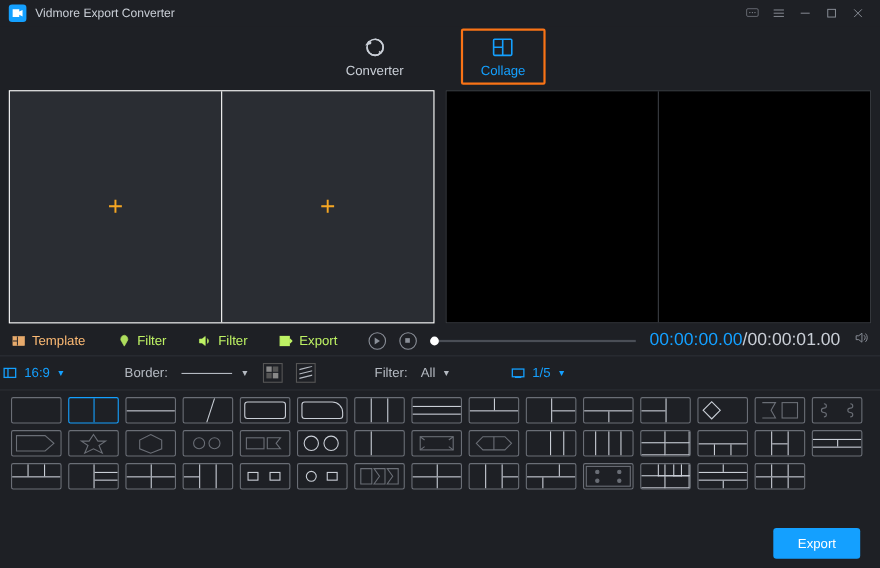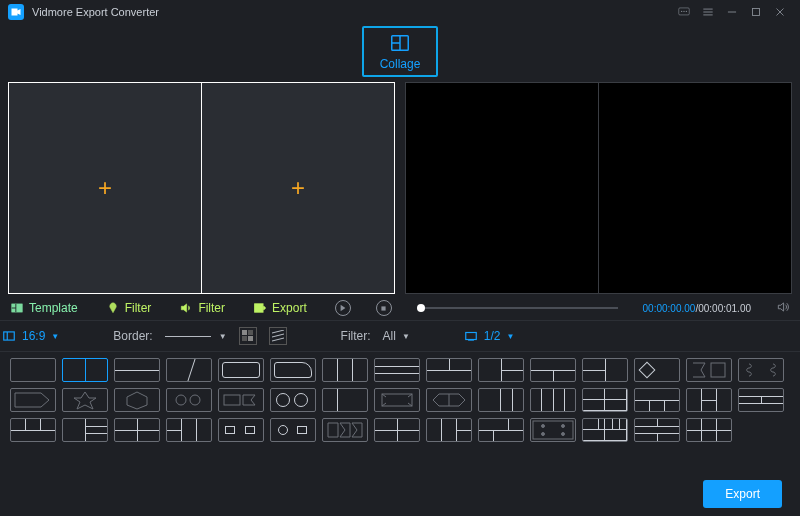--- a/index.html
+++ b/index.html
@@ -43,21 +43,21 @@
     position: relative;
   }
   .nav-item {
     display: flex; flex-direction: column; align-items: center;
     gap: 3px;
     color: #c9ced6;
     cursor: pointer;
     padding: 4px 10px;
   }
   .nav-item svg { width: 22px; height: 22px; stroke: #c9ced6; fill: none; stroke-width: 1.6; }
-  .nav-item.active { color: #14a0ff; border: 2px solid #0ea5e9; border-radius: 2px; padding: 4px 16px; }
+  .nav-item.active { color: #14a0ff; border: 2px solid #f97316; border-radius: 2px; padding: 4px 16px; }
   .nav-item.active svg { stroke: #14a0ff; }
 
   .workspace {
     display: flex;
     padding: 4px 8px 0 8px;
     gap: 10px;
   }
   .editor {
     flex: 1;
     height: 212px;
@@ -82,27 +82,27 @@
   .preview .cell { flex:1; border-right:1px solid #3a3d43; }
   .preview .cell:last-child { border-right:none; }
 
   .sub-tabs {
     display: flex;
     padding: 6px 10px 4px 10px;
     gap: 28px;
     align-items: center;
   }
   .sub-tab { display:flex; align-items:center; gap:5px; cursor:pointer; color:#bef264; }
-  .sub-tab.active { color:#86efac;align-items:center; }
+  .sub-tab.active { color:#fdba74;align-items:center; }
   .sub-tab svg, .sub-tab .ico { width:14px; height:14px; fill:currentColor; stroke:currentColor; }
 
   .player-ctrl {
     flex:1;
-    display:flex; align-items:center; gap:25px;
-    font-size:10px;
+    display:flex; align-items:center; gap:12px;
+    font-size:16px;
   }
   .player-ctrl .circ {
     width:16px;height:16px;border:1px solid #8a8f98;border-radius:50%;
     display:flex;align-items:center;justify-content:center;color:#8a8f98;cursor:pointer;
   }
   .player-ctrl .track { flex:1; height:2px; background:#4a4e56; position:relative; }
   .player-ctrl .track .dot { position:absolute; left:0; top:-3px; width:8px;height:8px;border-radius:50%;background:#fff; }
   .time .cur{color:#14a0ff;}
   .time .tot{color:#c9ced6;}
 
@@ -189,20 +189,29 @@
       </svg>
     </div>
   <div class="win-btn">
       <svg viewBox="0 0 24 24">
         <path d="M6 6l12 12M18 6l-12 12" stroke="currentColor" stroke-width="1.5"></path>
       </svg>
     </div>
 </div>
 
 <div class="topnav">
+  <div class="nav-item">
+    <svg viewBox="0 0 24 24">
+        <circle cx="12" cy="12" r="8"></circle>
+        <path d="M9 4a8 8 0 0 0 0 0M8 8l-2-2M16 16l2 2"></path>
+        <path d="M12 4a8 8 0 1 1-8 8"></path>
+        <polyline points="6,6 4,9 8,8"></polyline>
+      </svg>
+    <span>Converter</span>
+  </div>
   <div class="nav-item active">
     <svg viewBox="0 0 24 24">
         <rect x="3" y="4" width="18" height="16" rx="1"></rect>
         <path d="M12 4v16M3 12h9"></path>
       </svg>
     <span>Collage</span>
   </div>
 </div>
 
 <div class="workspace">
@@ -306,21 +315,21 @@
   <div class="sel" style="color:#b5bac2;">
     <span>All</span>
     <span class="caret" style="color:#b5bac2">▼</span>
   </div>
   <div style="width:30px"></div>
   <div class="sel">
     <svg width="14" height="14" viewBox="0 0 24 24" stroke="#14a0ff" fill="none" stroke-width="2">
         <rect x="3" y="6" width="18" height="12"></rect>
         <rect x="7" y="18" width="10" height="2" fill="#14a0ff" stroke="none"></rect>
       </svg>
-    <span>1/2</span>
+    <span>1/5</span>
     <span class="caret">▼</span>
   </div>
 </div>
 
 <div class="templates">
   <div class="trow">
     <div class="tpl"></div>
     <div class="tpl v2 active">
         <div></div>
         <div></div>

